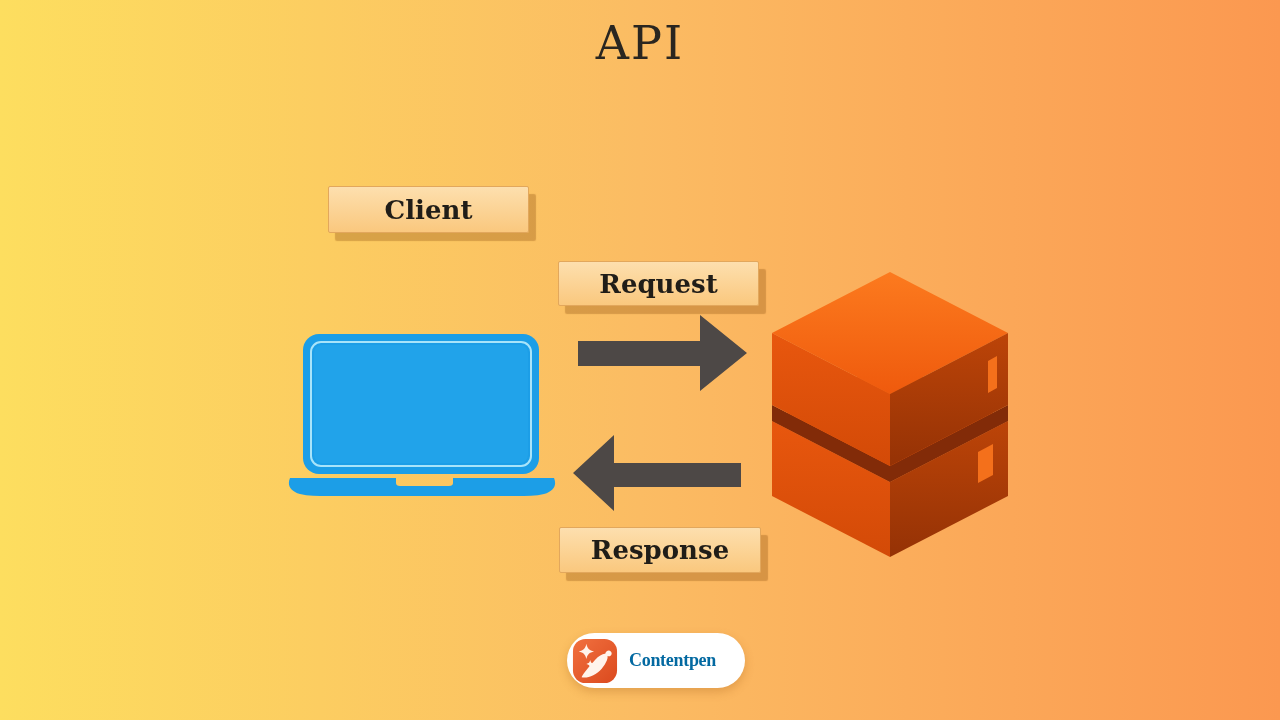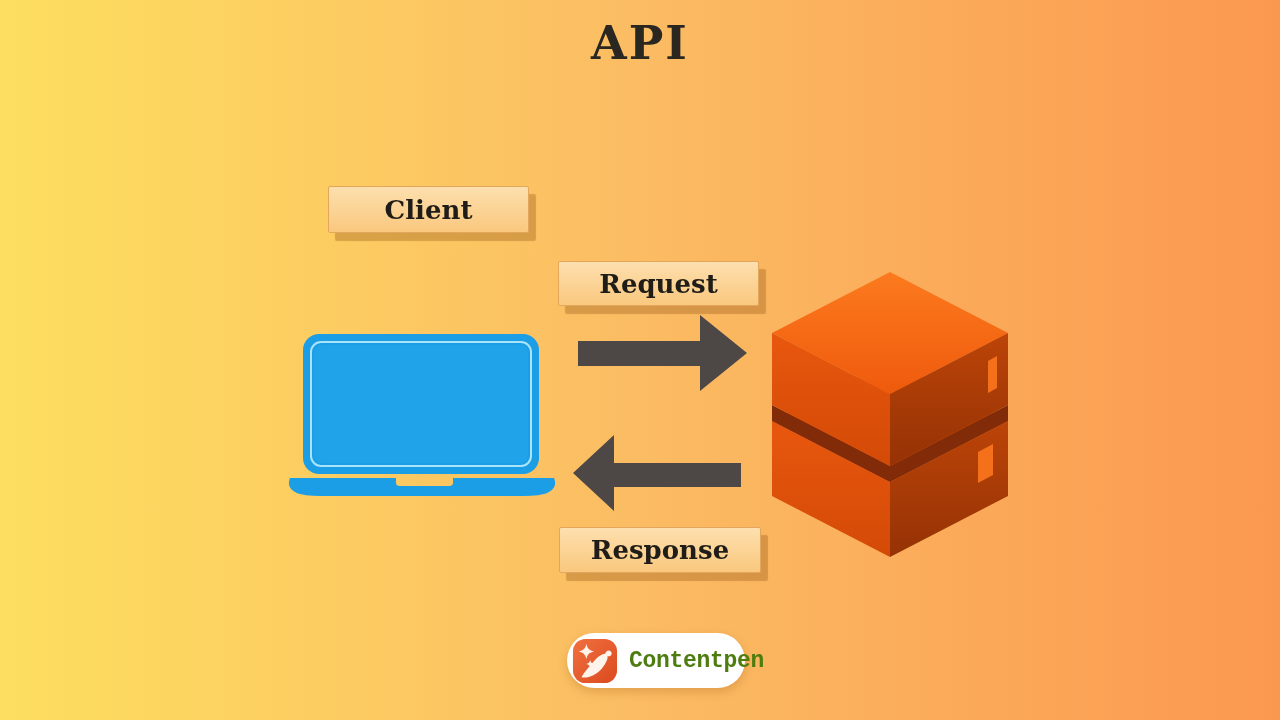--- a/index.html
+++ b/index.html
@@ -3,21 +3,21 @@
 <meta charset="utf-8">
 <style>
   html,body{margin:0;padding:0;background:#888;}
   .canvas{
     position:relative;width:1280px;height:720px;overflow:hidden;
     background:linear-gradient(90deg,#FDDE5F 0%,#FBBC63 50%,#FB9850 100%);
     font-family:"DejaVu Serif", serif;
   }
   .title{
     position:absolute;left:0;right:0;top:16px;text-align:center;
-    font-size:46px;font-weight:700;color:#2A2620;letter-spacing:2px;margin:0;
+    font-size:46px;font-weight:400;color:#2A2620;letter-spacing:2px;margin:0;
   }
   .subtitle{
     position:absolute;left:0;right:0;top:86px;text-align:center;
     font-size:46px;font-weight:700;color:#E8500F;margin:0;
   }
   .tag{
     position:absolute;display:flex;align-items:center;justify-content:center;
     background:linear-gradient(180deg,#FDDFAE 0%,#FAC87E 100%);
     border:1px solid #E2A75C;border-radius:2px;
     box-shadow:7px 8px 1px rgba(150,85,20,0.35);
@@ -28,22 +28,22 @@
   .tag-request{left:558px;top:261px;width:199px;height:43px;}
   .tag-response{left:559px;top:527px;width:200px;height:44px;}
   .diagram{position:absolute;left:0;top:0;}
   .logo-pill{
     position:absolute;left:567px;top:633px;width:178px;height:55px;
     background:#FFFFFF;border-radius:28px;display:flex;align-items:center;
     box-shadow:0 4px 10px rgba(170,95,25,0.30);
   }
   .logo-badge{margin-left:5px;flex:0 0 auto;display:block;}
   .logo-text{
-    margin-left:11px;font-family:Liberation Mono, monospace;
-    font-size:23px;font-weight:700;color:#4d7c0f;letter-spacing:-0.3px;
+    margin-left:11px;font-family:Liberation Serif, serif;
+    font-size:18px;font-weight:700;color:#0369a1;letter-spacing:-0.3px;
   }
 </style>
 </head>
 <body>
 
 <div class="canvas">
 
   <h1 class="title">API</h1>
 
   <div class="tag tag-client">

